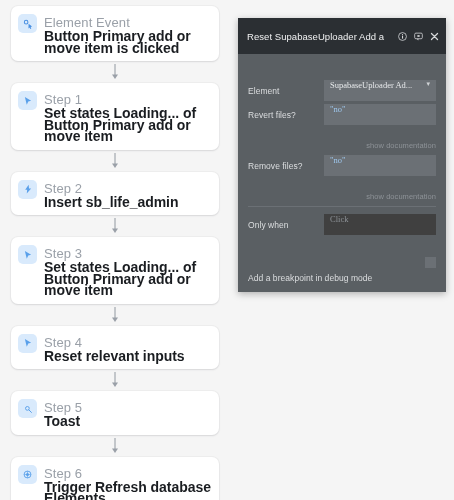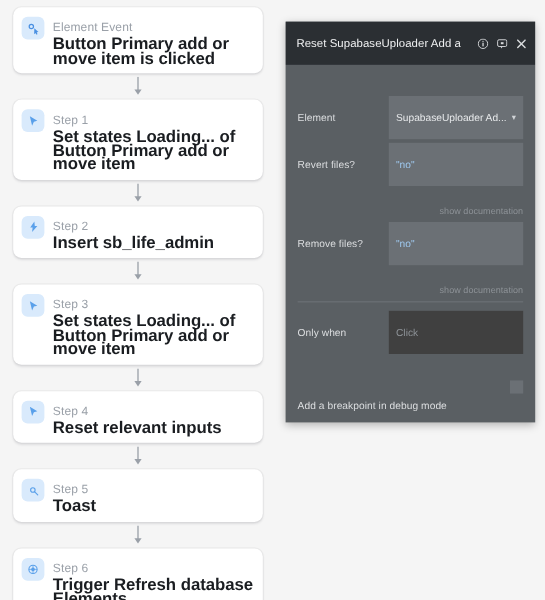--- a/index.html
+++ b/index.html
@@ -55,21 +55,21 @@
     display: flex;
     align-items: center;
     justify-content: center;
     margin-right: 7px;
     margin-top: 1px;
   }
   .wf-icon svg { display: block; }
 
   .wf-text { flex: 1; min-width: 0; padding-top: 0px; }
   .wf-step {
-    font-size: 10px;
+    font-size: 13px;
     color: #9aa0a8;
     line-height: 9px;
     letter-spacing: 0.1px;
   }
   .wf-title {
     font-size: 14px;
     color: #1a1d21;
     font-weight: 700;
     line-height: 11.5px;
     letter-spacing: -0.05px;
@@ -129,28 +129,28 @@
   }
   .row-label {
     width: 76px;
     min-width: 76px;
     color: #dcdee0;
     font-size: 8.5px;
     letter-spacing: 0.05px;
   }
   .ctl {
     flex: 1;
-    height: 36px;
+    height: 21px;
     background: #6b7075;
     display: flex;
-    align-items: center;
     padding: 0 6px;
     box-sizing: border-box;
     font-size: 8.5px;
     color: #e6e8ea;
+    font-family: Liberation Serif, serif;
   }
   .ctl.dropdown { justify-content: space-between; }
   .ctl .caret {
     color: #d0d3d6;
     font-size: 7px;
     margin-left: 4px;
   }
   .ctl .expr { color: #9ec8ef; }
   .ctl.placeholder { color: #8d9297; }
 

